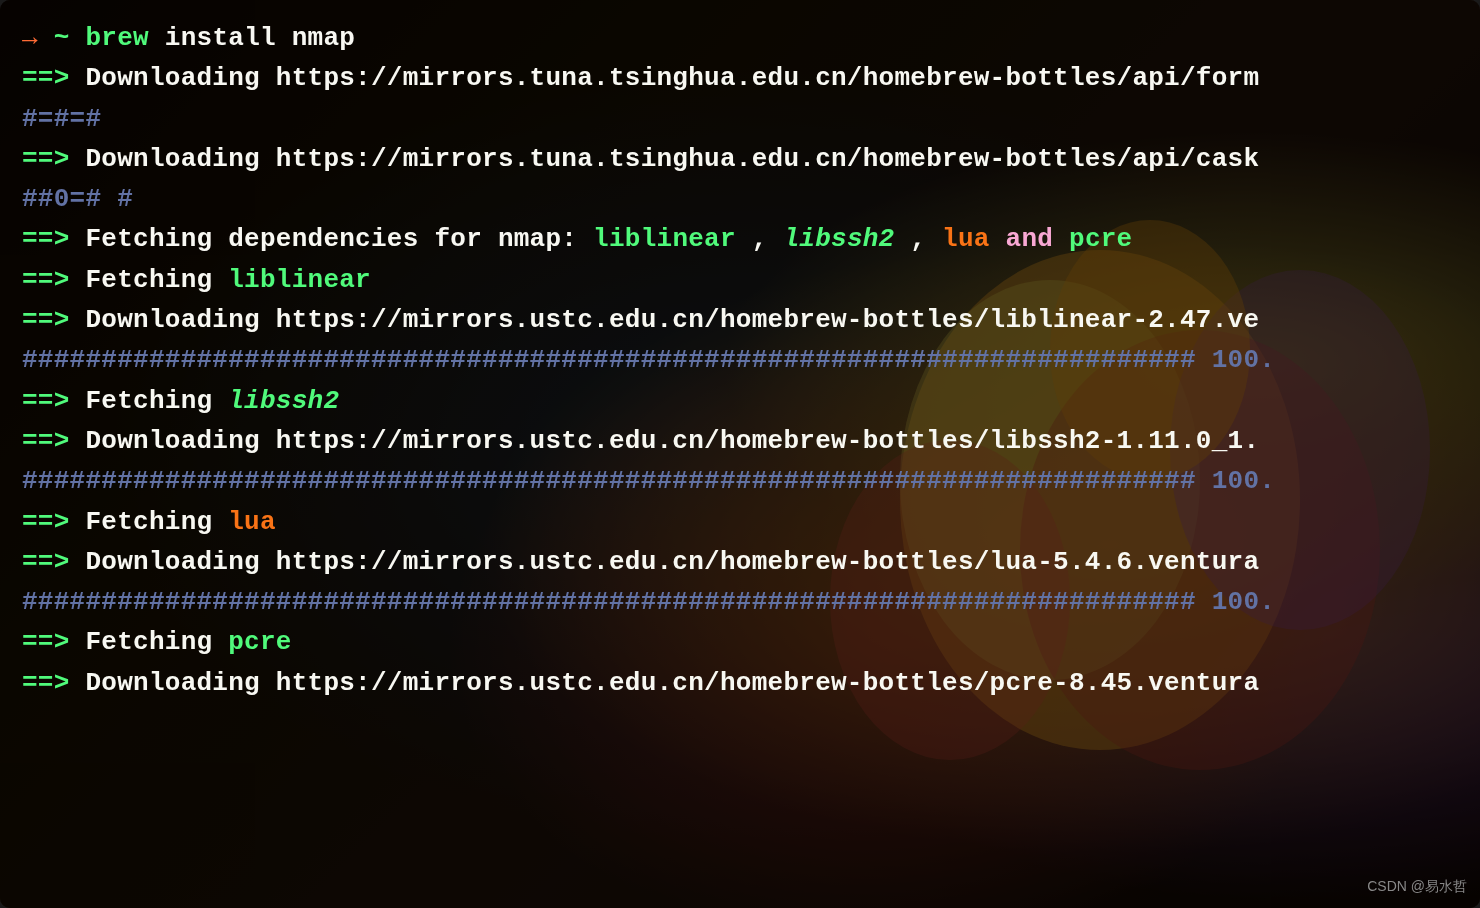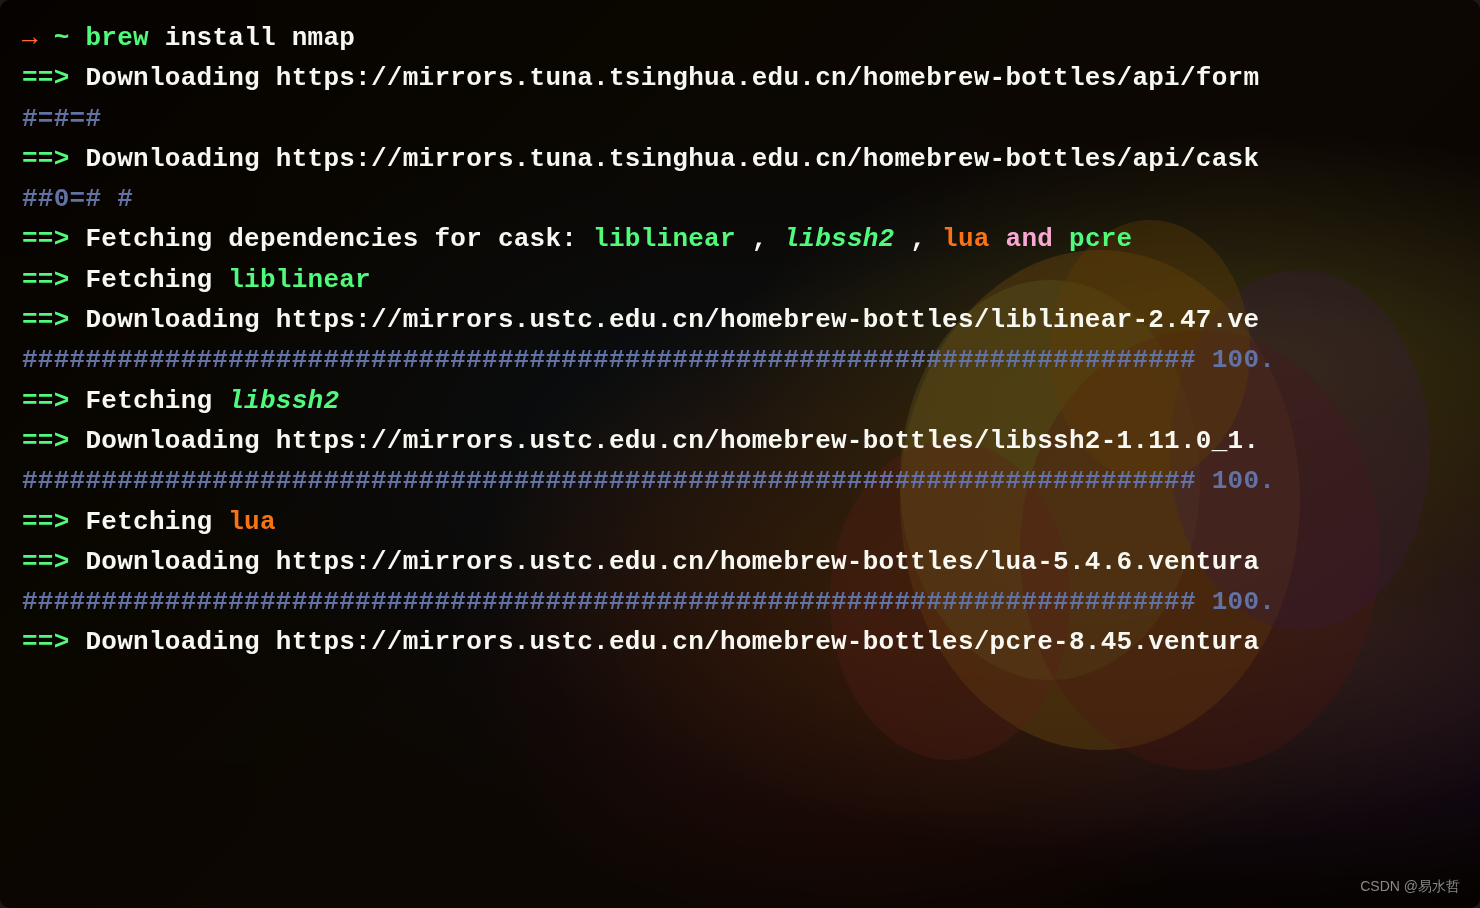--- a/index.html
+++ b/index.html
@@ -76,21 +76,21 @@
     .color-liblinear { color: #50fa7b; }
     .color-libssh2   { color: #50fa7b; font-style: italic; }
     .color-lua       { color: #f97316; }
     .color-pcre      { color: #50fa7b; margin-top: 45px; }
     .color-and       { color: #f9a8d4; }
     .color-progress  { color: #6272a4; }
 
     .watermark {
       position: absolute;
       bottom: 12px;
-      right: 20px;
+      right: 13px;
       z-index: 2;
       font-size: 14px;
       color: #888;
       font-family: Arial, sans-serif;
       font-weight: 400;
     }
   </style>
 </head>
 <body>
 
@@ -132,21 +132,21 @@
       <span class="color-green-arrow">==&gt; </span>
       <span class="color-white">Downloading https://mirrors.tuna.tsinghua.edu.cn/homebrew-bottles/api/cask</span>
     </div>
 
     <div class="line">
       <span class="color-hash">##0=#  #</span>
     </div>
 
     <div class="line">
       <span class="color-green-arrow">==&gt; </span>
-      <span class="color-white">Fetching dependencies for cask: </span>
+      <span class="color-white">Fetching dependencies for nmap: </span>
       <span class="color-liblinear">liblinear</span>
       <span class="color-white">, </span>
       <span class="color-libssh2">libssh2</span>
       <span class="color-white">, </span>
       <span class="color-lua">lua</span>
       <span class="color-and"> and </span>
       <span class="color-pcre">pcre</span>
     </div>
 
     <div class="line">
@@ -187,20 +187,25 @@
 
     <div class="line">
       <span class="color-green-arrow">==&gt; </span>
       <span class="color-white">Downloading https://mirrors.ustc.edu.cn/homebrew-bottles/lua-5.4.6.ventura</span>
     </div>
 
     <div class="line">
       <span class="color-progress">########################################################################## 100.</span>
     </div>
 
+    <div class="line">
+      <span class="color-green-arrow">==&gt; </span>
+      <span class="color-white">Fetching </span>
+      <span class="color-pcre">pcre</span>
+    </div>
 
     <div class="line">
       <span class="color-green-arrow">==&gt; </span>
       <span class="color-white">Downloading https://mirrors.ustc.edu.cn/homebrew-bottles/pcre-8.45.ventura</span>
     </div>
 
   </div>
 
   <div class="watermark">CSDN @易水哲</div>
 </div>

